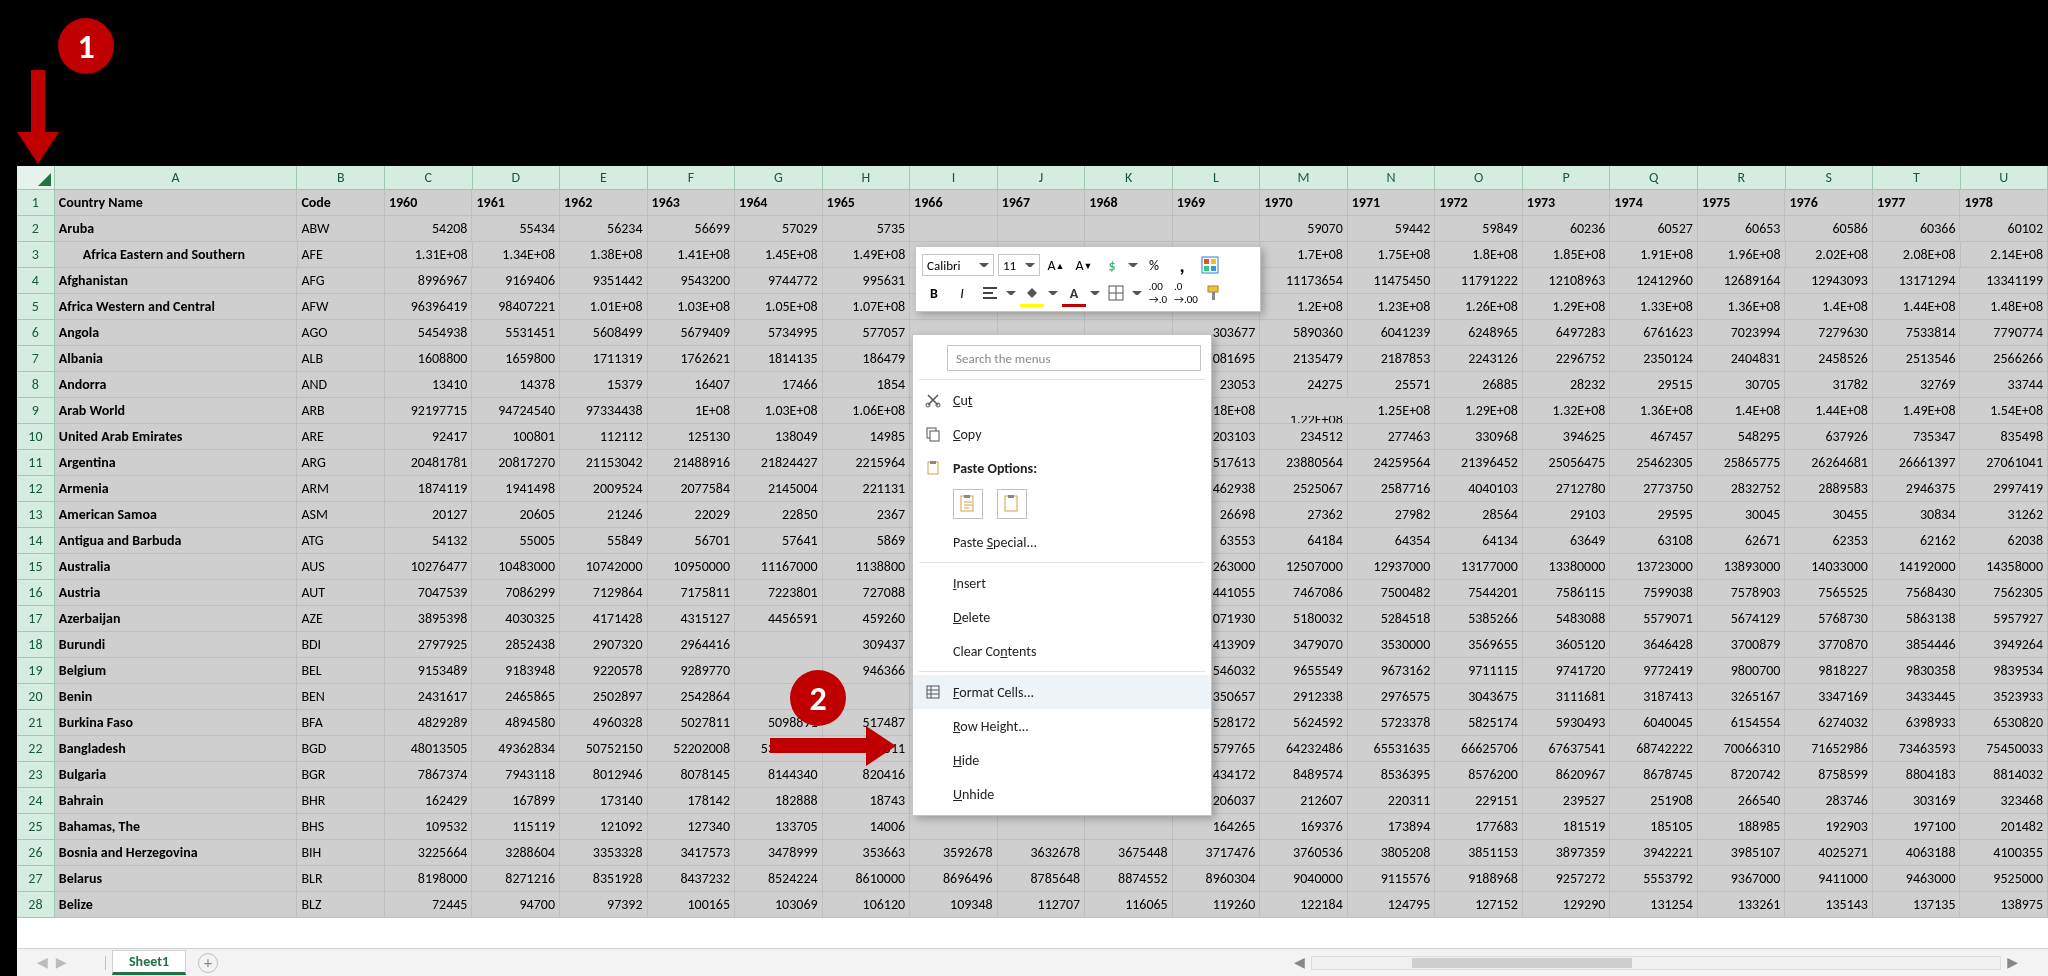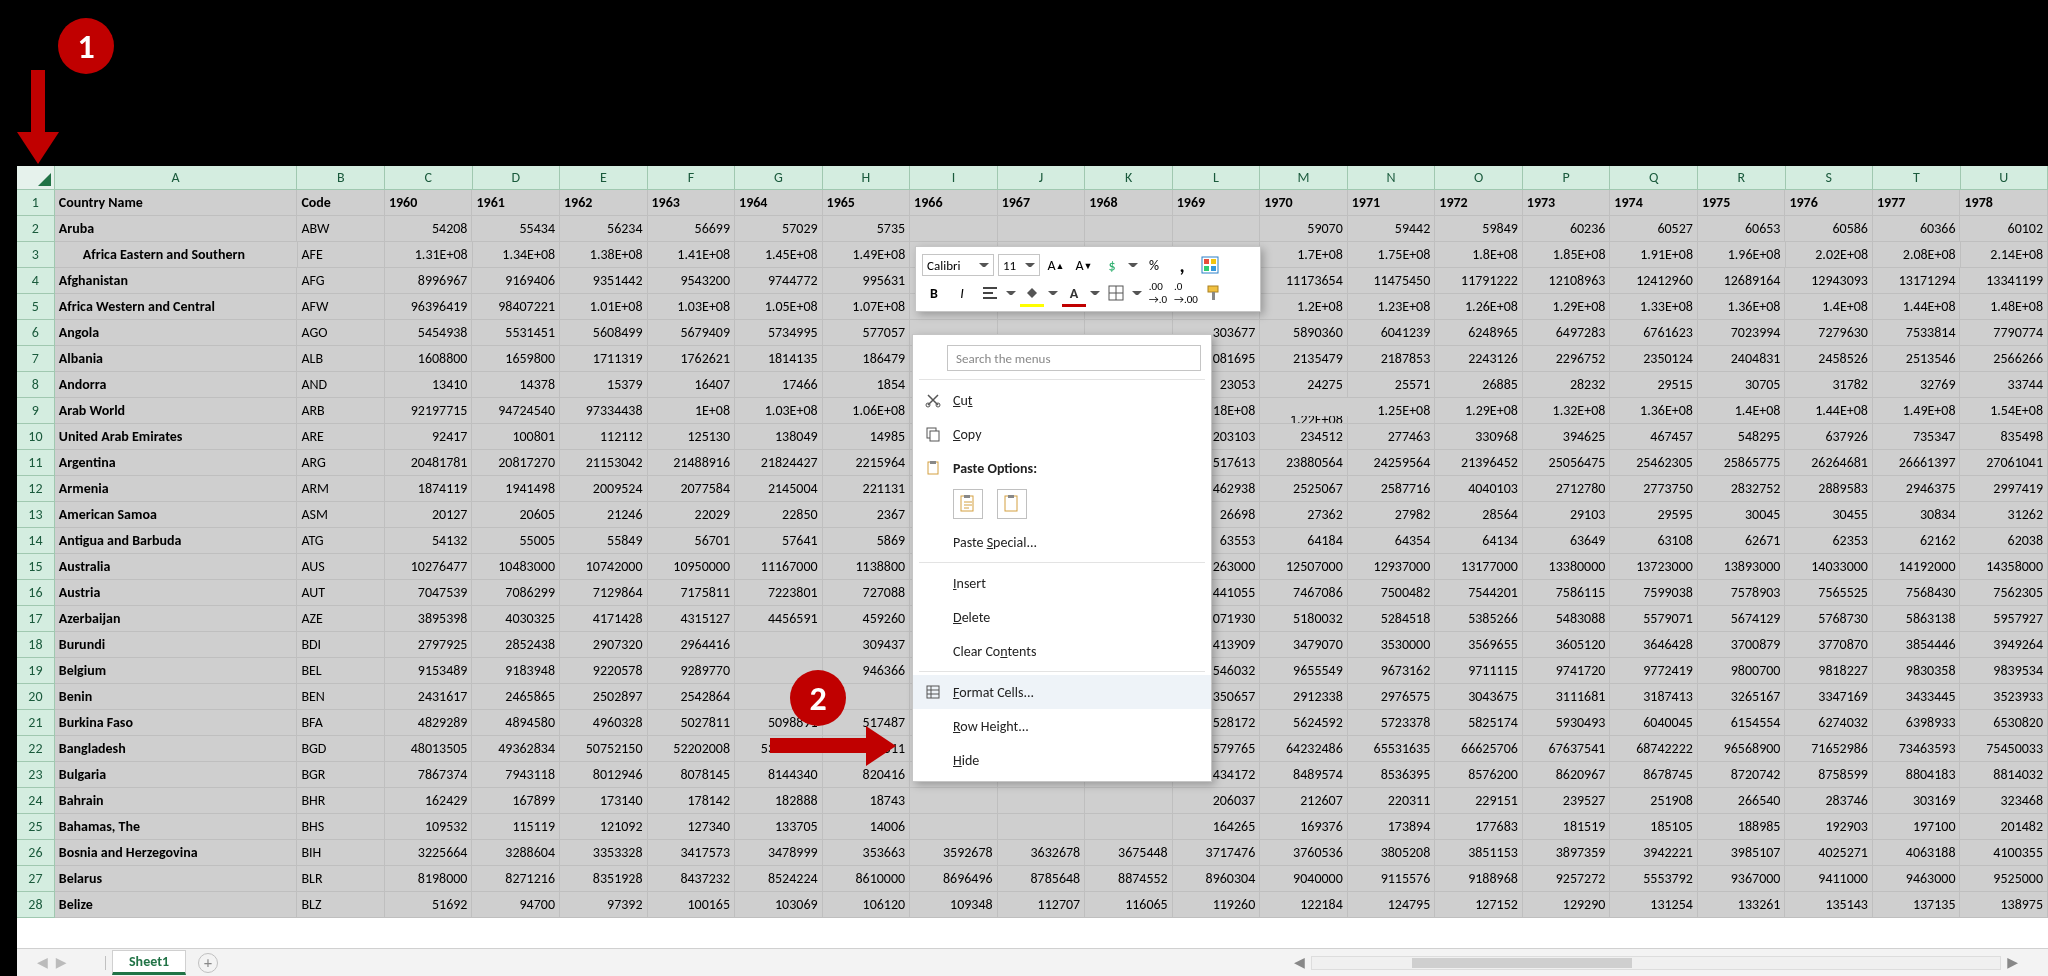--- a/index.html
+++ b/index.html
@@ -909,21 +909,21 @@
         <div class="cell num-col" style="width: 88px;">5538511</div>
         <div class="cell num-col" style="width: 88px;"></div>
         <div class="cell num-col" style="width: 88px;"></div>
         <div class="cell num-col" style="width: 88px;"></div>
         <div class="cell num-col" style="width: 88px;">579765</div>
         <div class="cell num-col" style="width: 88px;">64232486</div>
         <div class="cell num-col" style="width: 88px;">65531635</div>
         <div class="cell num-col" style="width: 88px;">66625706</div>
         <div class="cell num-col" style="width: 88px;">67637541</div>
         <div class="cell num-col" style="width: 88px;">68742222</div>
-        <div class="cell num-col" style="width: 88px;">96568900</div>
+        <div class="cell num-col" style="width: 88px;">70066310</div>
         <div class="cell num-col" style="width: 88px;">71652986</div>
         <div class="cell num-col" style="width: 88px;">73463593</div>
         <div class="cell num-col" style="width: 88px;">75450033</div>
       </div>
       <div class="row">
         <div class="row-head">23</div>
         <div class="cell text-col" style="width: 244px; font-weight: bold;">Bulgaria</div>
         <div class="cell text-col" style="width: 88px;">BGR</div>
         <div class="cell num-col" style="width: 88px;">7867374</div>
         <div class="cell num-col" style="width: 88px;">7943118</div>
@@ -1038,21 +1038,21 @@
         <div class="cell num-col" style="width: 88px;">5553792</div>
         <div class="cell num-col" style="width: 88px;">9367000</div>
         <div class="cell num-col" style="width: 88px;">9411000</div>
         <div class="cell num-col" style="width: 88px;">9463000</div>
         <div class="cell num-col" style="width: 88px;">9525000</div>
       </div>
       <div class="row">
         <div class="row-head">28</div>
         <div class="cell text-col" style="width: 244px; font-weight: bold;">Belize</div>
         <div class="cell text-col" style="width: 88px;">BLZ</div>
-        <div class="cell num-col" style="width: 88px;">51692</div>
+        <div class="cell num-col" style="width: 88px;">72445</div>
         <div class="cell num-col" style="width: 88px;">94700</div>
         <div class="cell num-col" style="width: 88px;">97392</div>
         <div class="cell num-col" style="width: 88px;">100165</div>
         <div class="cell num-col" style="width: 88px;">103069</div>
         <div class="cell num-col" style="width: 88px;">106120</div>
         <div class="cell num-col" style="width: 88px;">109348</div>
         <div class="cell num-col" style="width: 88px;">112707</div>
         <div class="cell num-col" style="width: 88px;">116065</div>
         <div class="cell num-col" style="width: 88px;">119260</div>
         <div class="cell num-col" style="width: 88px;">122184</div>
@@ -1227,19 +1227,23 @@
     <span class="lbl"><span style="text-decoration:underline">F</span>ormat Cells...</span>
   </div>
   <div class="cm-item">
     <span class="ic"></span>
       <span class="lbl"><span style="text-decoration:underline">R</span>ow Height...</span>
   </div>
   <div class="cm-item">
     <span class="ic"></span>
       <span class="lbl"><span style="text-decoration:underline">H</span>ide</span>
   </div>
+  <div class="cm-item">
+    <span class="ic"></span>
+      <span class="lbl"><span style="text-decoration:underline">U</span>nhide</span>
+  </div>
 </div>
 
 <div class="anno-circle-2">2</div>
 <div class="anno-arrow-2">
   <div class="shaft"></div>
     <div class="head"></div>
 </div>
 
 </body></html>

